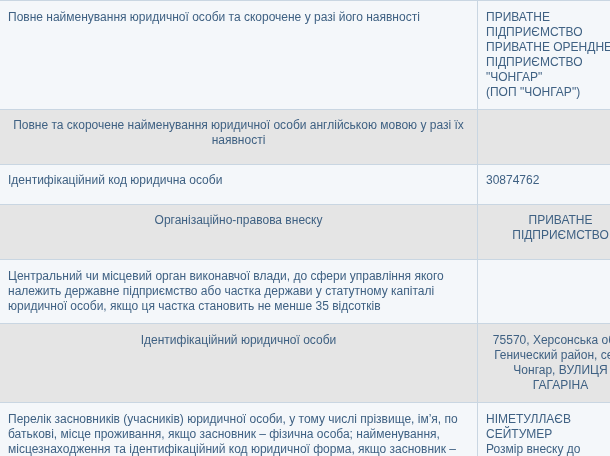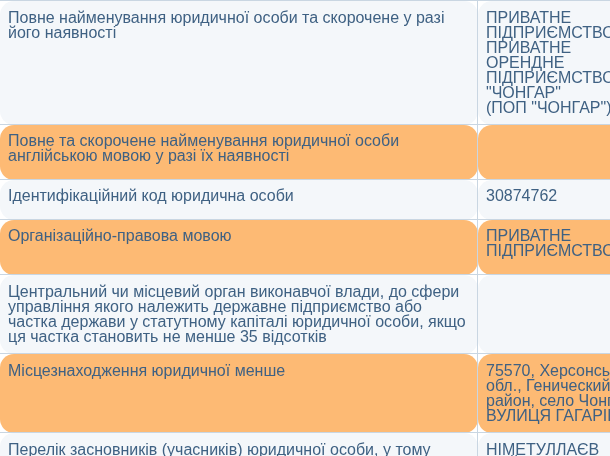--- a/index.html
+++ b/index.html
@@ -17,38 +17,38 @@
   .reg-table {
     width: 610px;
     border-collapse: collapse;
     table-layout: fixed;
   }
   .reg-table td {
     border-top: 1px solid #c9d6e2;
     border-bottom: 1px solid #c9d6e2;
     padding: 8px 8px 16px 8px;
     vertical-align: top;
-    font-size: 16px;
+    font-size: 12px;
     line-height: 15px;
     color: #3f6183;
-    border-radius: 14px;
   }
   .col-label {
     width: 461px;
     border-right: 1px solid #c9d6e2;
   }
   .col-value {
     width: 149px;
     padding-left: 9px;
   }
   .row-shaded td {
     background: #f4f7fa;
   }
   .row-plain td {
-    background: #fdba74;
+    background: #e5e5e5;
+    text-align: center;
   }
   .cell-text {
     display: block;
     white-space: pre-line;
   }
   .row-tall td {
     padding-top: 9px;
     padding-bottom: 9px;
   }
 </style>
@@ -77,37 +77,37 @@
     <tr class="row-shaded">
       <td class="col-label">
         <span class="cell-text">Ідентифікаційний код юридична особи</span>
       </td>
       <td class="col-value">
         <span class="cell-text">30874762</span>
       </td>
     </tr>
     <tr class="row-plain">
       <td class="col-label">
-        <span class="cell-text">Організаційно-правова мовою</span>
+        <span class="cell-text">Організаційно-правова внеску</span>
       </td>
       <td class="col-value">
         <span class="cell-text">ПРИВАТНЕ ПІДПРИЄМСТВО</span>
       </td>
     </tr>
     <tr class="row-shaded row-tall">
       <td class="col-label">
         <span class="cell-text">Центральний чи місцевий орган виконавчої влади, до сфери управління якого належить державне підприємство або частка держави у статутному капіталі юридичної особи, якщо ця частка становить не менше 35 відсотків</span>
       </td>
       <td class="col-value">
         <span class="cell-text"></span>
       </td>
     </tr>
     <tr class="row-plain row-tall">
       <td class="col-label">
-        <span class="cell-text">Місцезнаходження юридичної менше</span>
+        <span class="cell-text">Ідентифікаційний юридичної особи</span>
       </td>
       <td class="col-value">
         <span class="cell-text">75570, Херсонська обл., Генический район, село Чонгар, ВУЛИЦЯ ГАГАРІНА</span>
       </td>
     </tr>
     <tr class="row-shaded row-tall">
       <td class="col-label">
         <span class="cell-text">Перелік засновників (учасників) юридичної особи, у тому числі прізвище, ім’я, по батькові, місце проживання, якщо засновник – фізична особа; найменування, місцезнаходження та ідентифікаційний код юридичної форма, якщо засновник – юридична особа</span>
       </td>
       <td class="col-value">

